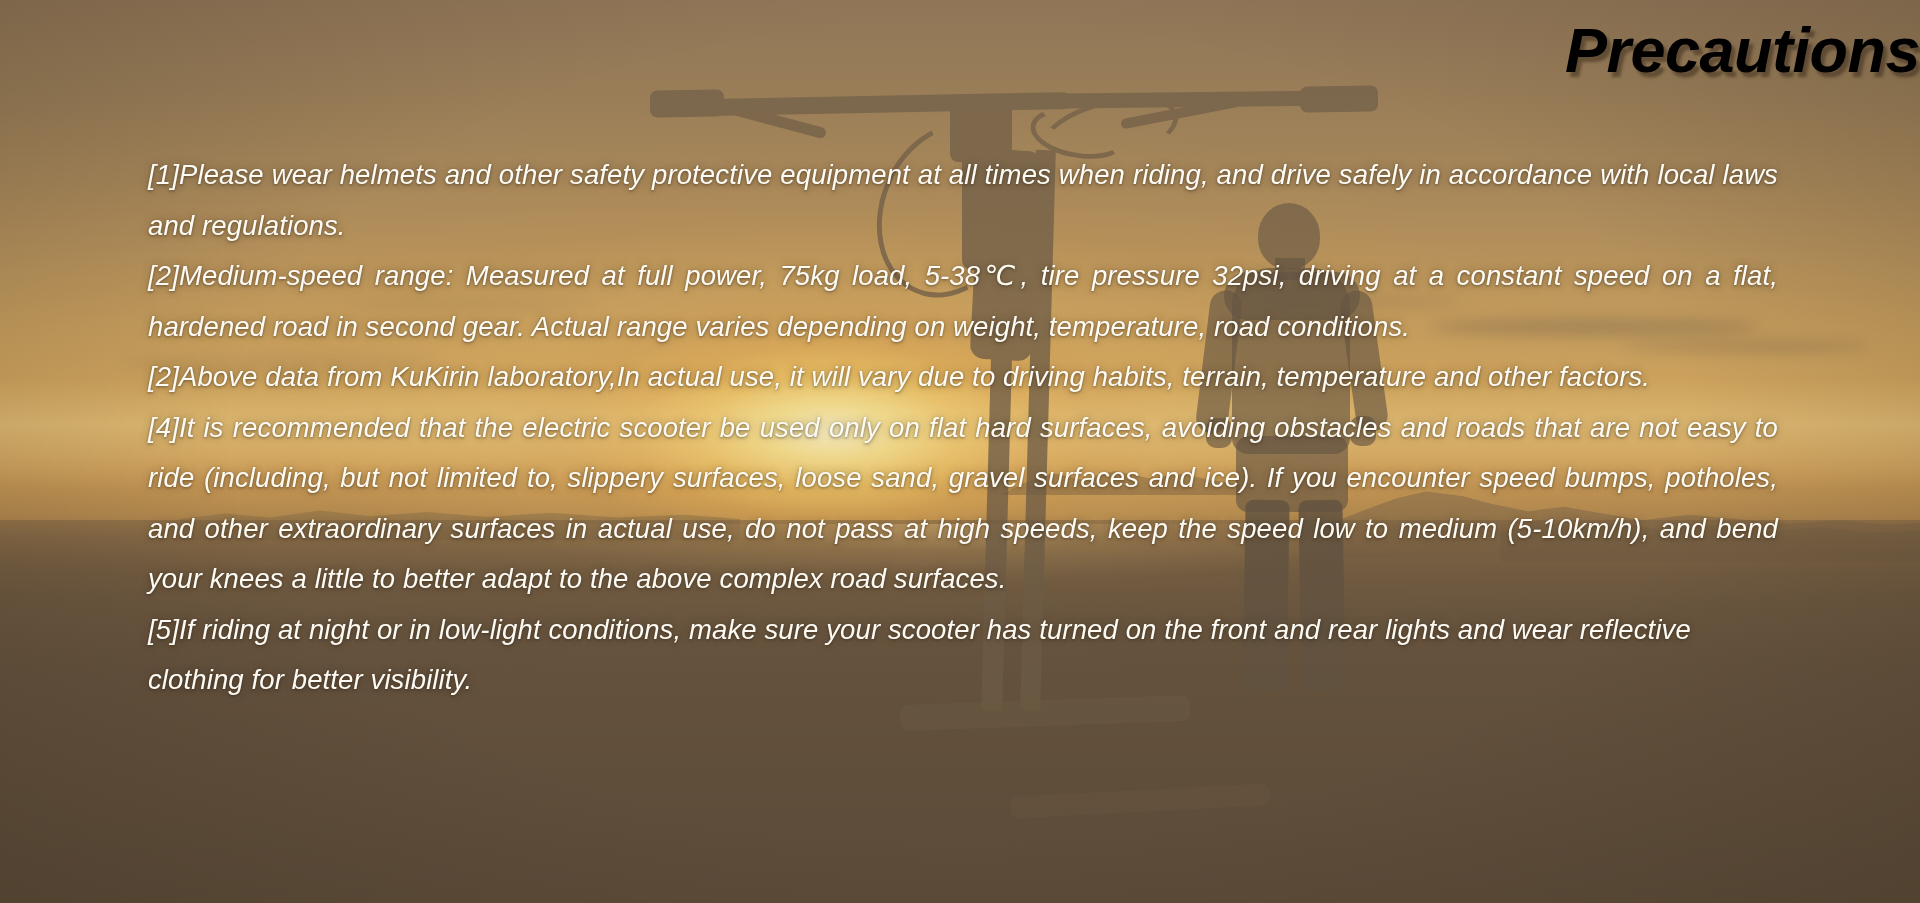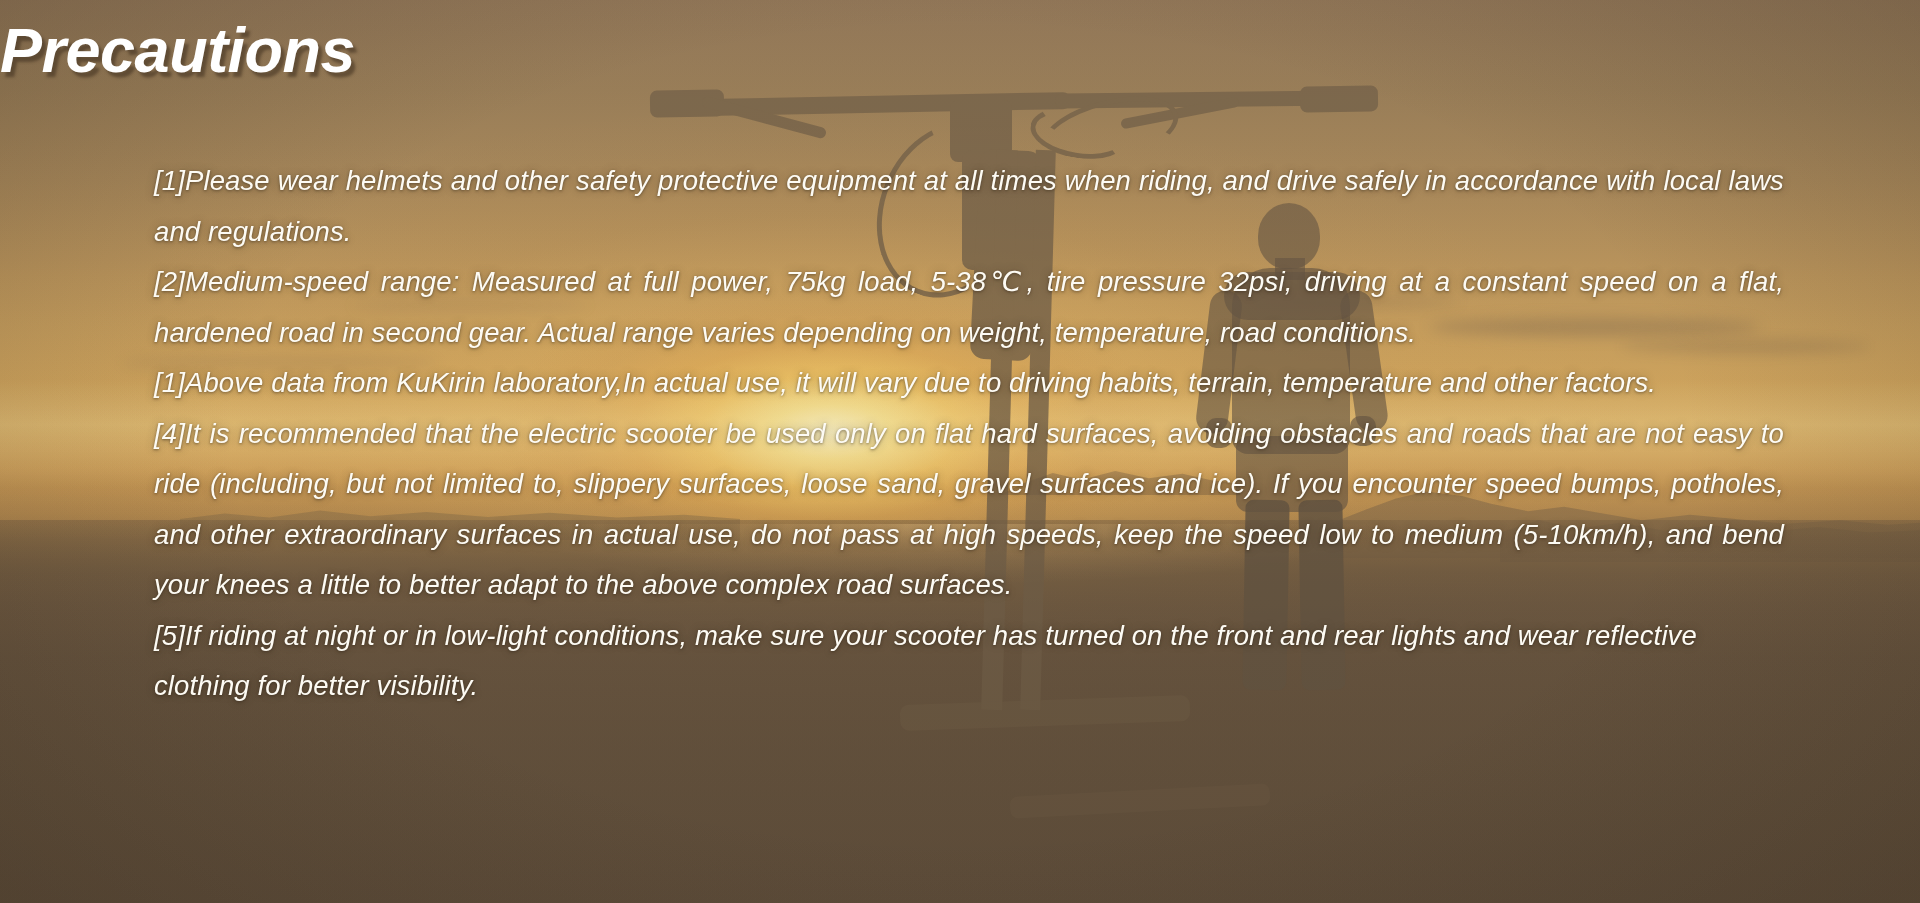--- a/index.html
+++ b/index.html
@@ -183,35 +183,35 @@
   .bg-vignette{
     background:radial-gradient(ellipse 1250px 700px at 50% 48%,
       rgba(0,0,0,0) 0%, rgba(0,0,0,0) 58%, rgba(40,30,18,.20) 100%);
   }
 
   
   .content{position:absolute;left:0;top:0;width:1920px;height:903px;}
 
   .page-title{
     position:absolute;left:0;top:14px;width:1920px;
-    text-align:left;
+    text-align:right;
     font-size:63px;
     font-weight:bold;
     font-style:italic;
     letter-spacing:-0.5px;
-    color:#ffffff;
+    color:#000000;
     text-shadow:4px 5px 3px rgba(58,42,26,.52);
     white-space:nowrap;
   }
 
   .precaution-list{
     position:absolute;
     left:148px;top:150px;
     width:1630px;
-    margin:6px;padding:0;list-style:none;
+    margin:0;padding:0;list-style:none;
   }
   .precaution-item{
     font-size:27.5px;
     font-style:italic;
     font-weight:500;
     color:#fdfbf4;
     line-height:50.5px;
     letter-spacing:.12px;
     text-shadow:0 1px 3px rgba(44,32,20,.55), 0 0 10px rgba(50,36,22,.30);
     text-align:justify;
@@ -281,19 +281,19 @@
   <div class="bg-layer bg-grade"></div>
   <div class="bg-layer bg-vignette"></div>
 
   <div class="content">
 
     <div class="page-title">Precautions</div>
 
     <ul class="precaution-list">
       <li class="precaution-item">[1]Please wear helmets and other safety protective equipment at all times when riding, and drive safely in accordance with local laws and regulations.</li>
       <li class="precaution-item">[2]Medium-speed range: Measured at full power, 75kg load, 5-38℃, tire pressure 32psi, driving at a constant speed on a flat, hardened road in second gear. Actual range varies depending on weight, temperature, road conditions.</li>
-      <li class="precaution-item">[1]Above data from KuKirin laboratory,In actual use, it will vary due to driving habits, terrain, temperature and other factors.</li>
+      <li class="precaution-item">[2]Above data from KuKirin laboratory,In actual use, it will vary due to driving habits, terrain, temperature and other factors.</li>
       <li class="precaution-item">[4]It is recommended that the electric scooter be used only on flat hard surfaces, avoiding obstacles and roads that are not easy to ride (including, but not limited to, slippery surfaces, loose sand, gravel surfaces and ice). If you encounter speed bumps, potholes, and other extraordinary surfaces in actual use, do not pass at high speeds, keep the speed low to medium (5-10km/h), and bend your knees a little to better adapt to the above complex road surfaces.</li>
       <li class="precaution-item">[5]If riding at night or in low-light conditions, make sure your scooter has turned on the front and rear lights and wear reflective clothing for better visibility.</li>
     </ul>
 
   </div>
 </div>
 
 </body></html>

